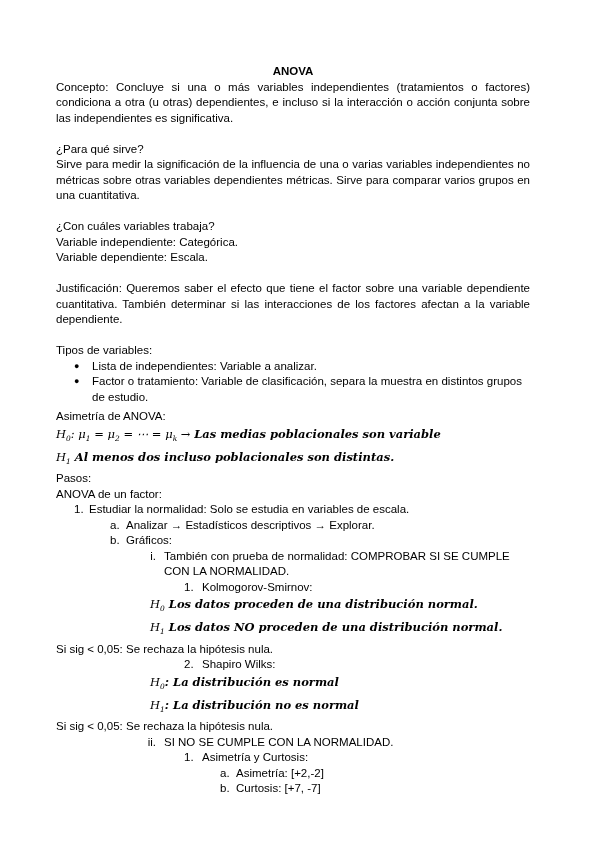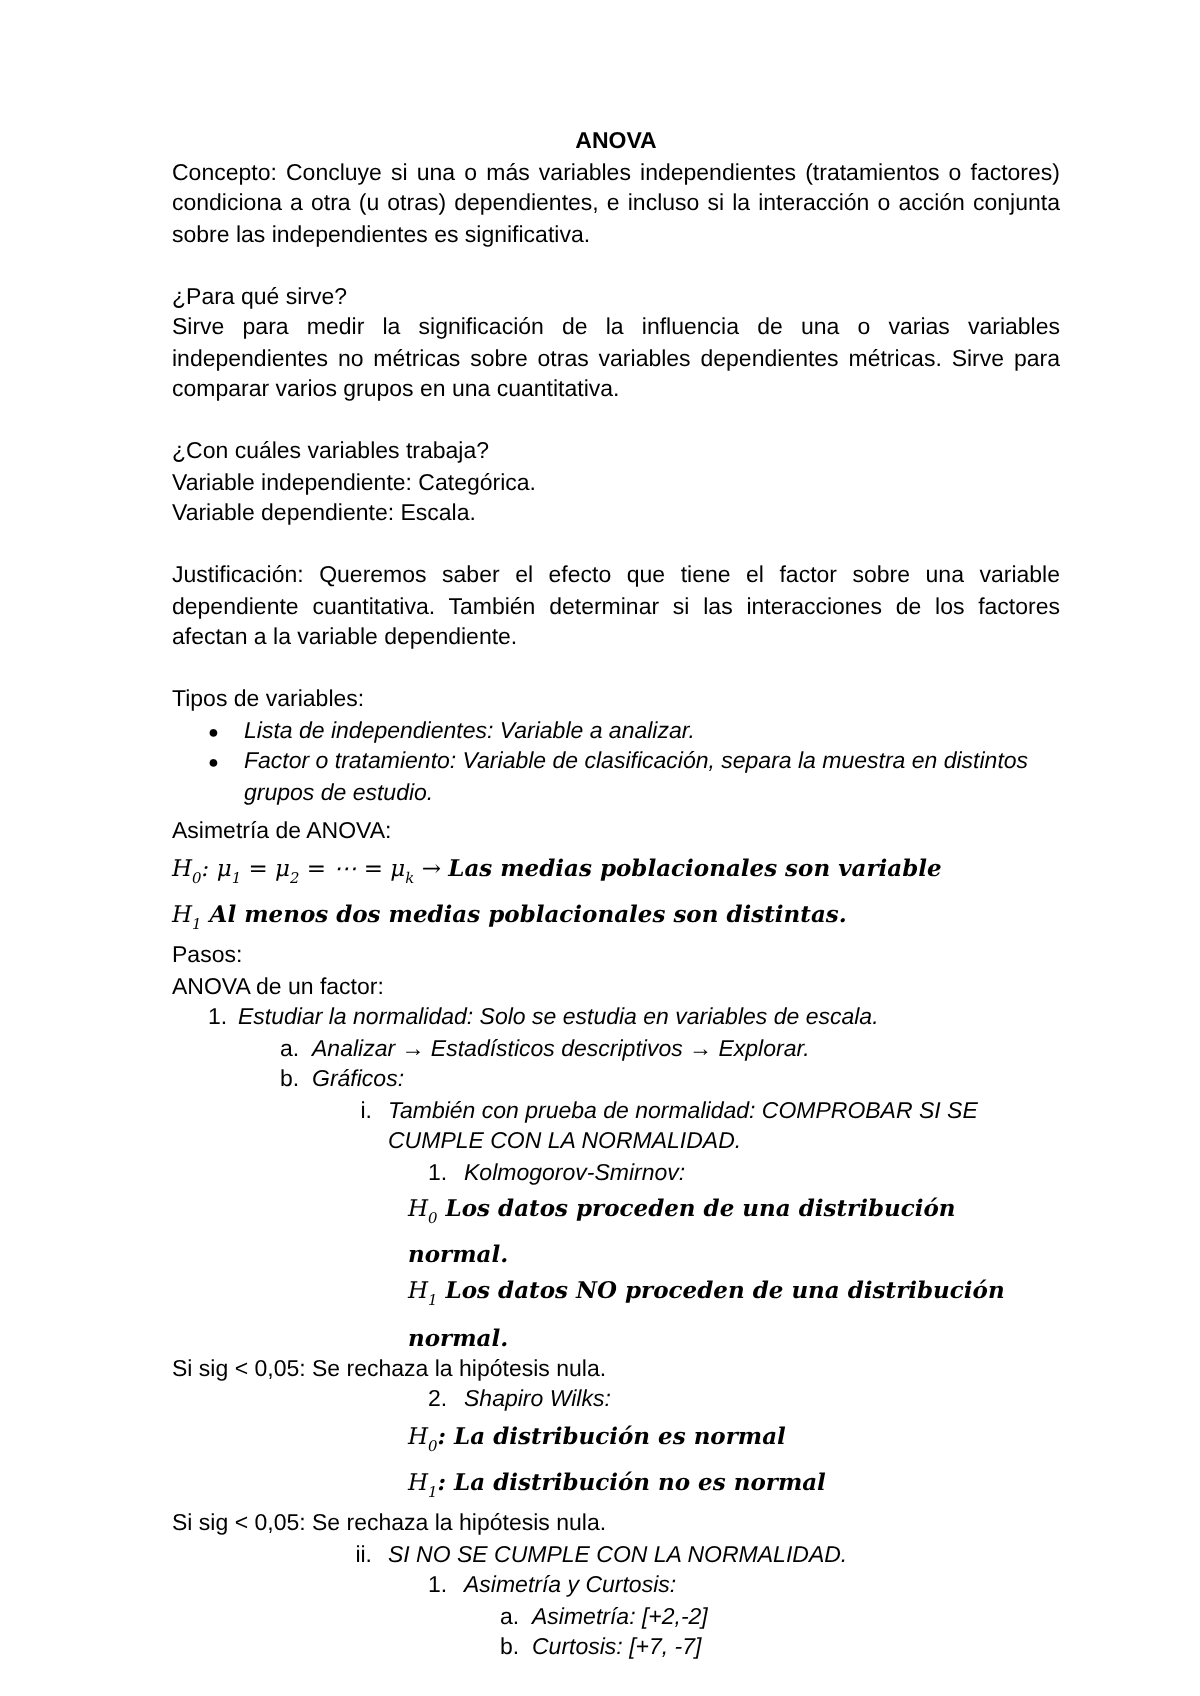--- a/index.html
+++ b/index.html
@@ -2,47 +2,47 @@
 <html><head>
 <meta charset="utf-8">
 <style>
   * { margin: 0; padding: 0; box-sizing: border-box; }
   html, body { background: #ffffff; }
   body {
     width: 600px; height: 848px; overflow: hidden;
     font-family: "Liberation Sans", "DejaVu Sans", sans-serif;
     font-size: 11.5px; line-height: 15.5px; color: #000000;
   }
-  .page { padding: 64px 70px 0 86px; width: 600px; }
+  .page { padding: 64px 70px 0 56px; width: 600px; }
   .title { font-weight: bold; text-align: center; }
   .para { margin: 0; }
   .justify { text-align: justify; }
   .sp  { height: 15.5px; }
   .sp4 { height: 4px; }
 
   
   .li { display: flex; align-items: flex-start; }
   .mk { flex: 0 0 auto; }
-  .tx { flex: 1 1 auto; font-style: italic; }
+  .tx { flex: 1 1 auto; }
   .bullet { padding-left: 18px; }
   .bmk { width: 18px; font-size: 9px; line-height: 15.5px; }
   .lvl1 { padding-left: 18px; }  .mk1 { width: 15px; }
   .lvl2 { padding-left: 54px; }  .mk2 { width: 16px; }
   .lvl3 { padding-left: 84px; }  .mk3 { width: 16px; margin-right: 8px; text-align: right; }
   .lvl4 { padding-left: 128px; } .mk4 { width: 18px; }
   .lvl5 { padding-left: 164px; } .mk5 { width: 16px; }
 
   
   .math {
     font-family: "DejaVu Serif", "Liberation Serif", serif;
     font-style: italic; line-height: 18px; font-size: 11.5px;
   }
   .math .bd { font-weight: bold; }
   .math .sb { font-size: 0.65em; font-style: italic; }
-  .mind { margin-left: 118px; }
+  .mind { margin-left: 94px; }
   .sind { }
 </style>
 </head>
 <body>
 
 <div class="page">
 
   <p class="para title">ANOVA</p>
 
   <p class="para justify">Concepto: Concluye si una o más variables independientes (tratamientos o factores) condiciona a otra (u otras) dependientes, e incluso si la interacción o acción conjunta sobre las independientes es significativa.</p>
@@ -66,21 +66,21 @@
     <span class="tx">Lista de independientes: Variable a analizar.</span>
   </div>
   <div class="li bullet">
     <span class="mk bmk">●</span>
     <span class="tx">Factor o tratamiento: Variable de clasificación, separa la muestra en distintos grupos de estudio.</span>
   </div>
   <div class="sp4"></div>
 
   <p class="para">Asimetría de ANOVA:</p>
   <p class="math"><span>H</span><sub class="sb">0</sub><span>: μ</span><sub class="sb">1</sub><span> = μ</span><sub class="sb">2</sub><span> = ⋯ = μ</span><sub class="sb">k</sub><span> → </span><span class="bd">Las medias poblacionales son variable</span></p>
-  <p class="math"><span>H</span><sub class="sb">1</sub><span class="bd"> Al menos dos medias poblacionales son distintas.</span></p>
+  <p class="math"><span>H</span><sub class="sb">1</sub><span class="bd"> Al menos dos incluso poblacionales son distintas.</span></p>
 
   <p class="para">Pasos:</p>
   <p class="para">ANOVA de un factor:</p>
 
   <div class="li lvl1">
     <span class="mk mk1">1.</span>
     <span class="tx">Estudiar la normalidad: Solo se estudia en variables de escala.</span>
   </div>
   <div class="li lvl2">
     <span class="mk mk2">a.</span>

